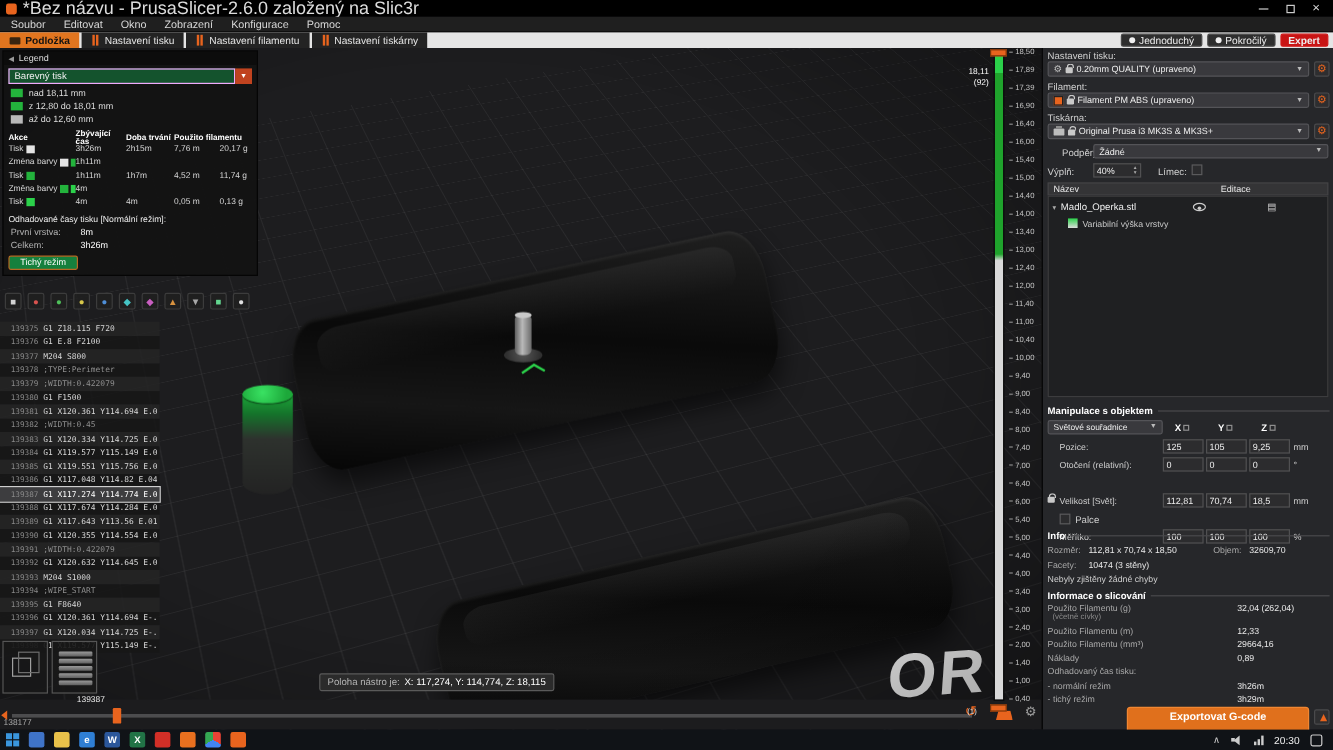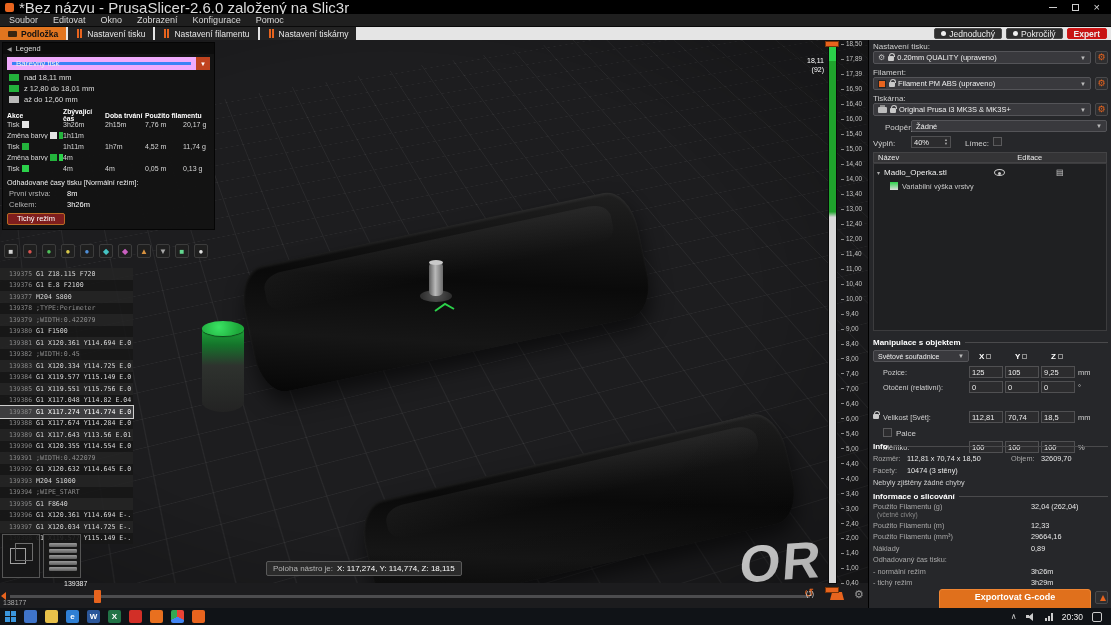--- a/index.html
+++ b/index.html
@@ -60,33 +60,33 @@
   .peg::before { content:""; position:absolute; left:0; top:-2px; width:14px; height:5px; border-radius:50%; background:#c9c9c9; }
   .marker-svg { position:absolute; left:433px; top:260px; }
   .bed-logo { position:absolute; left:740px; top:496px; font-size:52px; font-weight:bold; color:#efefef;
     transform:skewX(-8deg) rotate(-4deg); letter-spacing:2px; line-height:1; }
 
   
   .legend { position:absolute; left:2px; top:2px; width:213px; background:rgba(18,18,18,0.93); border:1px solid #050505; padding-bottom:4px; z-index:6; }
   .legend-h { height:11px; display:flex; align-items:center; gap:4px; padding:0 4px; background:#0c0c0c; color:#dddddd; font-size:7.5px; }
   .legend-h .chev { color:#9a9a9a; font-size:6px; }
   .legend-combo { margin:3px 4px 2px; height:13px; display:flex; }
-  .legend-combo .field { flex:1; background:#3b82f6; border:5px solid #f0abfc; color:#eeeeee; font-size:8px; display:flex; align-items:center; padding:0 4px; }
+  .legend-combo .field { flex:1; background:#14532d; border:1px solid #f0abfc; color:#eeeeee; font-size:8px; display:flex; align-items:center; padding:0 4px; }
   .legend-combo .dd { width:14px; background:#c0431f; color:#ffffff; font-size:6px; display:flex; align-items:center; justify-content:center; }
   .range-row { display:flex; align-items:center; gap:5px; padding:0 6px; font-size:7.5px; color:#dddddd; height:11px; }
   .range-row .sw { width:10px; height:7px; flex:none; }
   .lt-head,.lt-row { display:grid; grid-template-columns:56px 42px 40px 38px 33px; align-items:center; padding:0 4px; height:11px; font-size:7px; color:#d8d8d8; }
   .lt-head { font-weight:bold; color:#ffffff; font-size:6.8px; margin-top:3px; }
   .lt-head .span2 { grid-column:span 2; }
   .lt-row .act { display:flex; align-items:center; gap:2px; overflow:hidden; white-space:nowrap; }
   .lt-row .sw { width:7px; height:7px; flex:none; }
   .est-title { padding:4px 4px 1px; font-size:7.2px; color:#eeeeee; }
   .est-row { display:flex; padding:0 6px; font-size:7.5px; height:11px; align-items:center; }
   .est-row .l { width:58px; color:#b5b5b5; } .est-row .v { color:#ffffff; }
-  .stealth-btn { margin:3px 4px 0; width:58px; height:12px; background:#7f1d1d; border:1px solid #b86a24; border-radius:2px; color:#ffffff; font-size:7.5px; text-align:center; line-height:10px; }
+  .stealth-btn { margin:3px 4px 0; width:58px; height:12px; background:#15803d; border:1px solid #b86a24; border-radius:2px; color:#ffffff; font-size:7.5px; text-align:center; line-height:10px; }
 
   
   .vtb { position:absolute; left:4px; top:204px; display:flex; gap:5px; z-index:6; }
   .vtb .ic { width:14px; height:14px; background:rgba(32,32,32,0.85); border:1px solid #3c3c3c; border-radius:2px; display:flex; align-items:center; justify-content:center; font-size:8px; }
 
   
   .gcode { position:absolute; left:0; top:228px; width:133px; font-family:"DejaVu Sans Mono",monospace; z-index:6; }
   .gcode-row { display:flex; align-items:center; height:11.5px; padding:0 2px; }
   .gcode-row:nth-child(odd) { background:rgba(36,36,36,0.88); }
   .gcode-row:nth-child(even) { background:rgba(23,23,23,0.88); }

